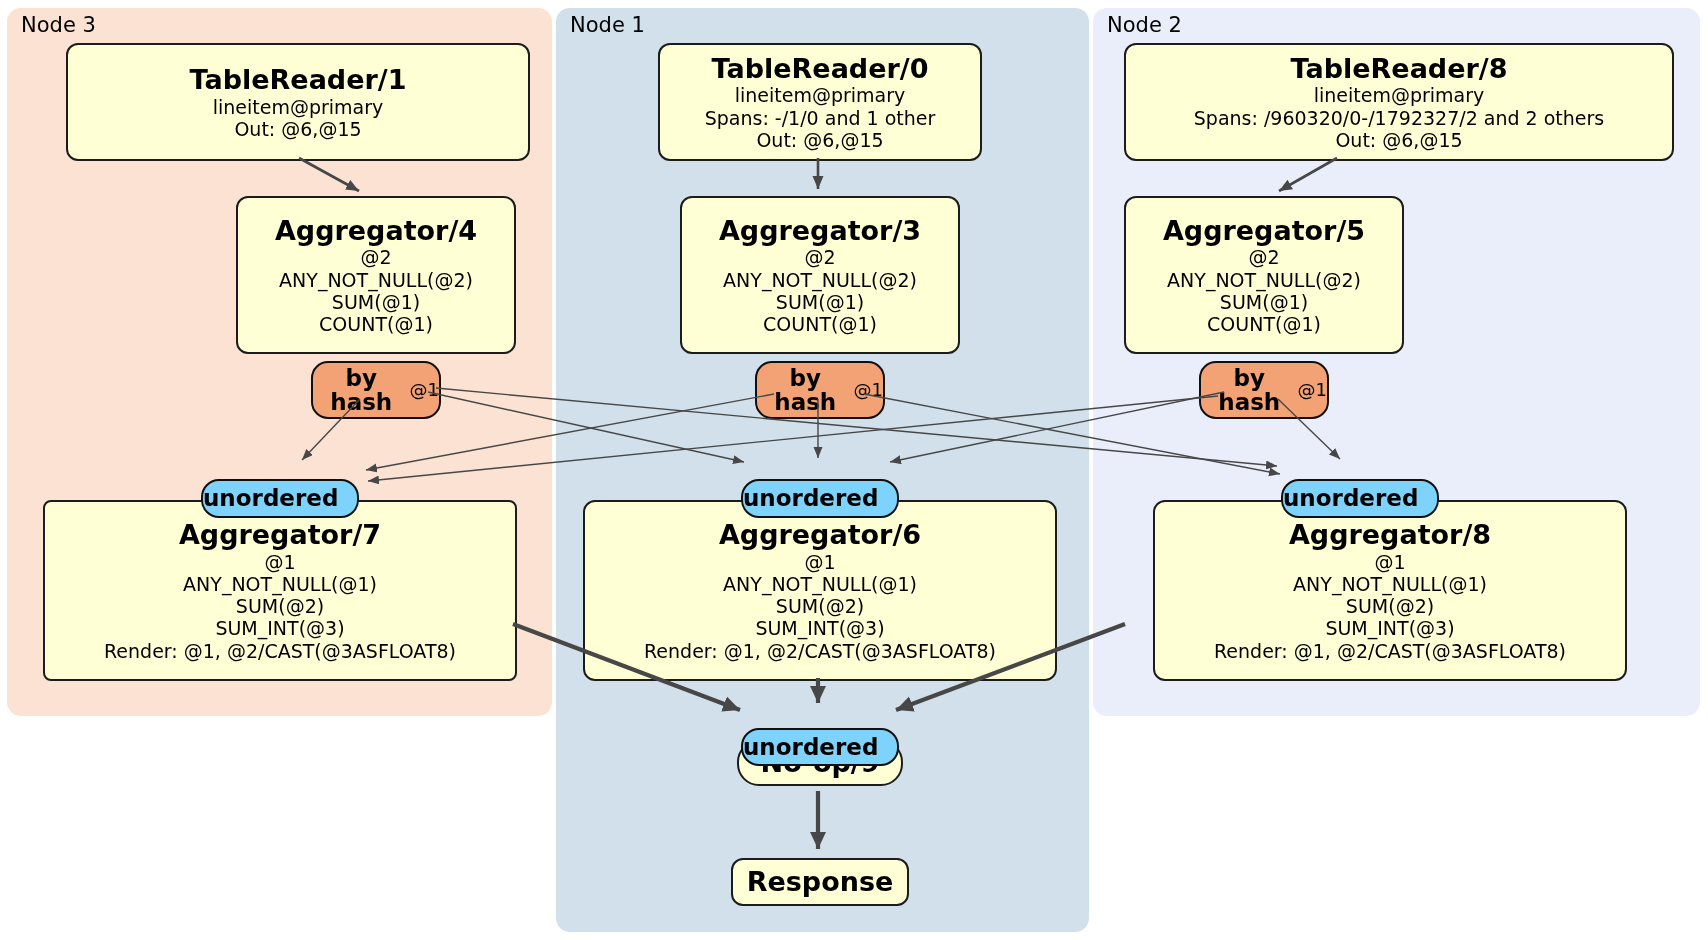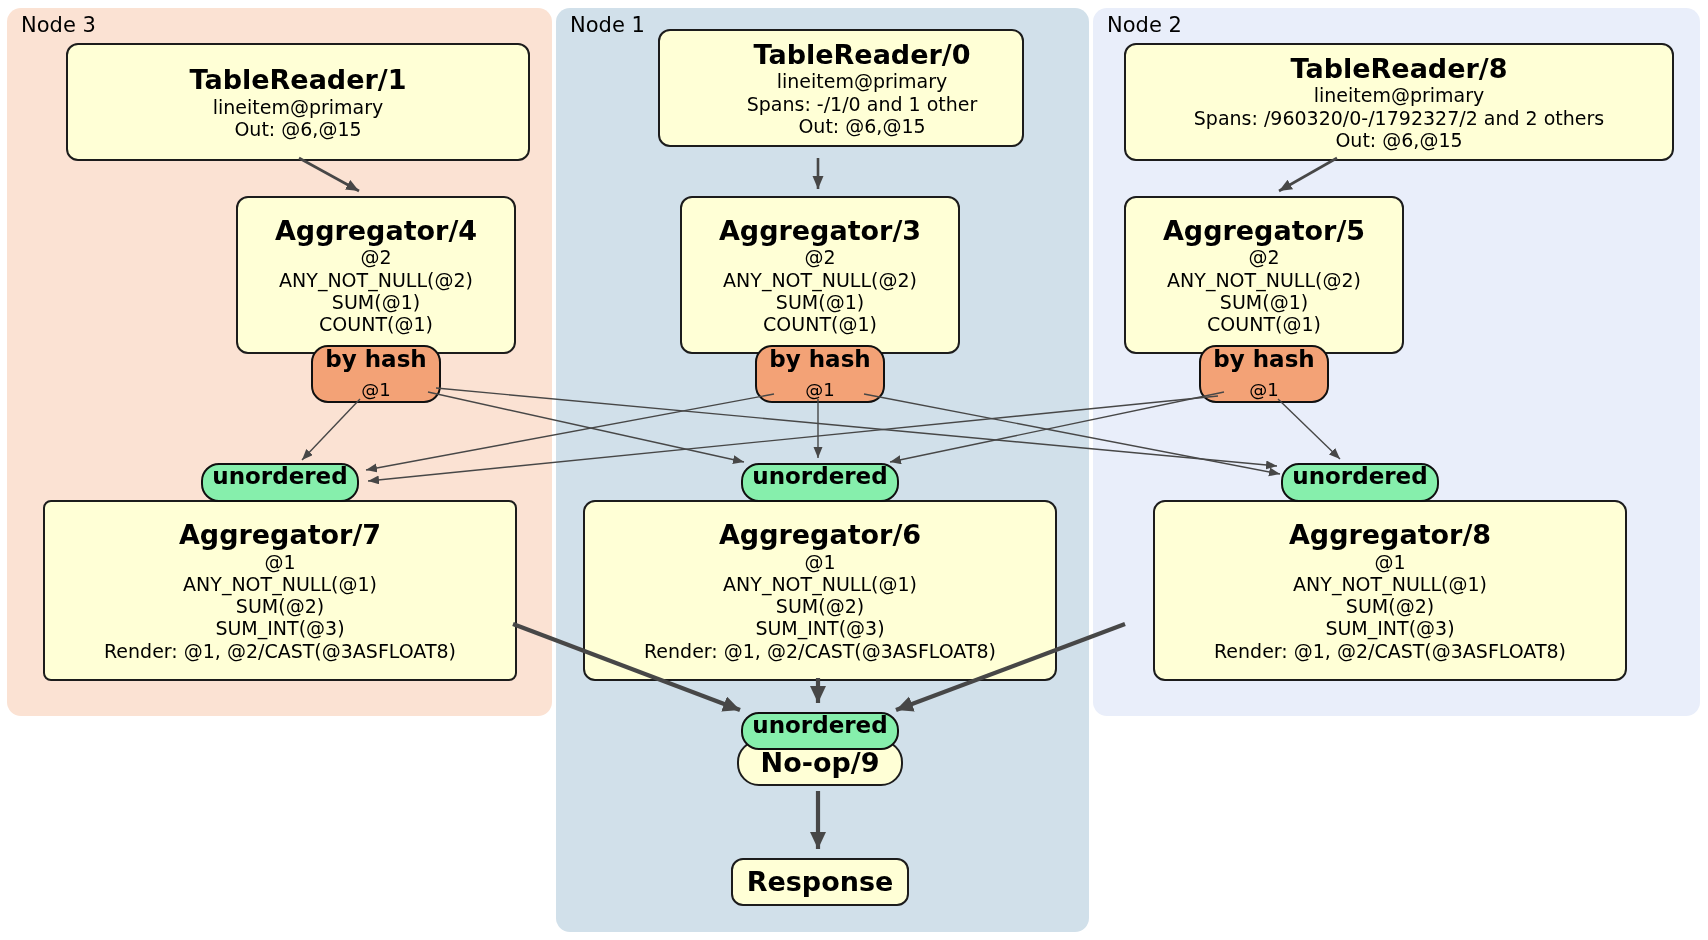--- a/index.html
+++ b/index.html
@@ -13,27 +13,27 @@
   .region-node2{background:#e9eefa;}
   .region-label{position:absolute;left:14px;top:5px;font-size:21px;color:#000000;}
   .pbox{
     position:absolute;background:#ffffd6;border:2px solid #1c1c1c;border-radius:12px;
     display:flex;flex-direction:column;align-items:center;justify-content:center;
     z-index:20;line-height:1.17;text-align:left;
   }
   .ptitle{font-weight:bold;font-size:27px;white-space:nowrap;}
   .pline{font-size:19px;white-space:nowrap;}
   .pill{
-    position:absolute;display:flex;flex-direction:column;align-items:center;justify-content:space-between;
-    z-index:30;border:2px solid #101010;text-align:center;
+    position:absolute;display:flex;flex-direction:row;align-items:center;justify-content:flex-start;
+    z-index:30;border:2px solid #101010;text-align:center;margin-top:16px;
   }
   .router{background:#f3a276;border-radius:17px;}
   .rlabel{font-weight:bold;font-size:23px;line-height:1.05;}
   .rkey{font-size:18px;line-height:1.15;}
-  .sync{background:#86efac;border-radius:18px;}
+  .sync{background:#7dd3fc;border-radius:18px;}
   .slabel{font-weight:bold;font-size:23px;line-height:1;}
   svg.edges{position:absolute;left:0;top:0;z-index:40;pointer-events:none;}
   .e-thin{stroke:#474747;stroke-width:1.4;fill:none;}
   .e-med{stroke:#474747;stroke-width:2.6;fill:none;}
   .e-thick{stroke:#474747;stroke-width:4.2;fill:none;}
 </style>
 </head>
 <body>
 
 <div class="canvas">
@@ -79,21 +79,21 @@
     <path class="e-thick" d="M818,678 L818,703" marker-end="url(#ah-l)"></path>
     <path class="e-thick" d="M1125,624 L896,710" marker-end="url(#ah-l)"></path>
     <path class="e-thick" d="M818,791 L818,849" marker-end="url(#ah-l)"></path>
   </svg>
 
   <div class="pbox" style="left:66px;top:43px;width:460px;height:114px;">
     <div class="ptitle">TableReader/1</div>
     <div class="pline">lineitem@primary</div>
     <div class="pline">Out: @6,@15</div>
   </div>
-  <div class="pbox" style="left:658px;top:29px;width:320px;height:114px;padding-left:42px;">
+  <div class="pbox" style="left:658px;top:43px;width:320px;height:114px;">
     <div class="ptitle">TableReader/0</div>
     <div class="pline">lineitem@primary</div>
     <div class="pline">Spans: -/1/0 and 1 other</div>
     <div class="pline">Out: @6,@15</div>
   </div>
   <div class="pbox" style="left:1124px;top:43px;width:546px;height:114px;">
     <div class="ptitle">TableReader/8</div>
     <div class="pline">lineitem@primary</div>
     <div class="pline">Spans: /960320/0-/1792327/2 and 2 others</div>
     <div class="pline">Out: @6,@15</div>

